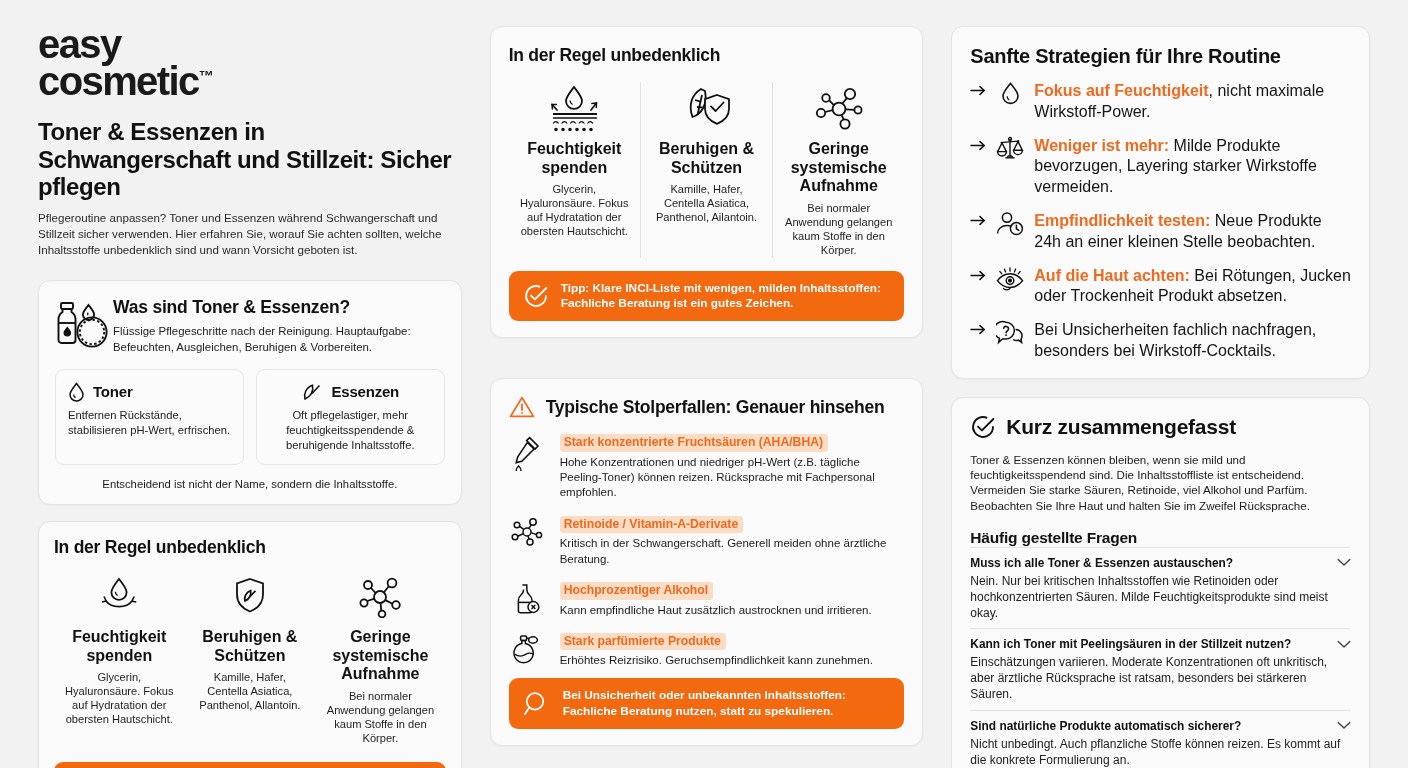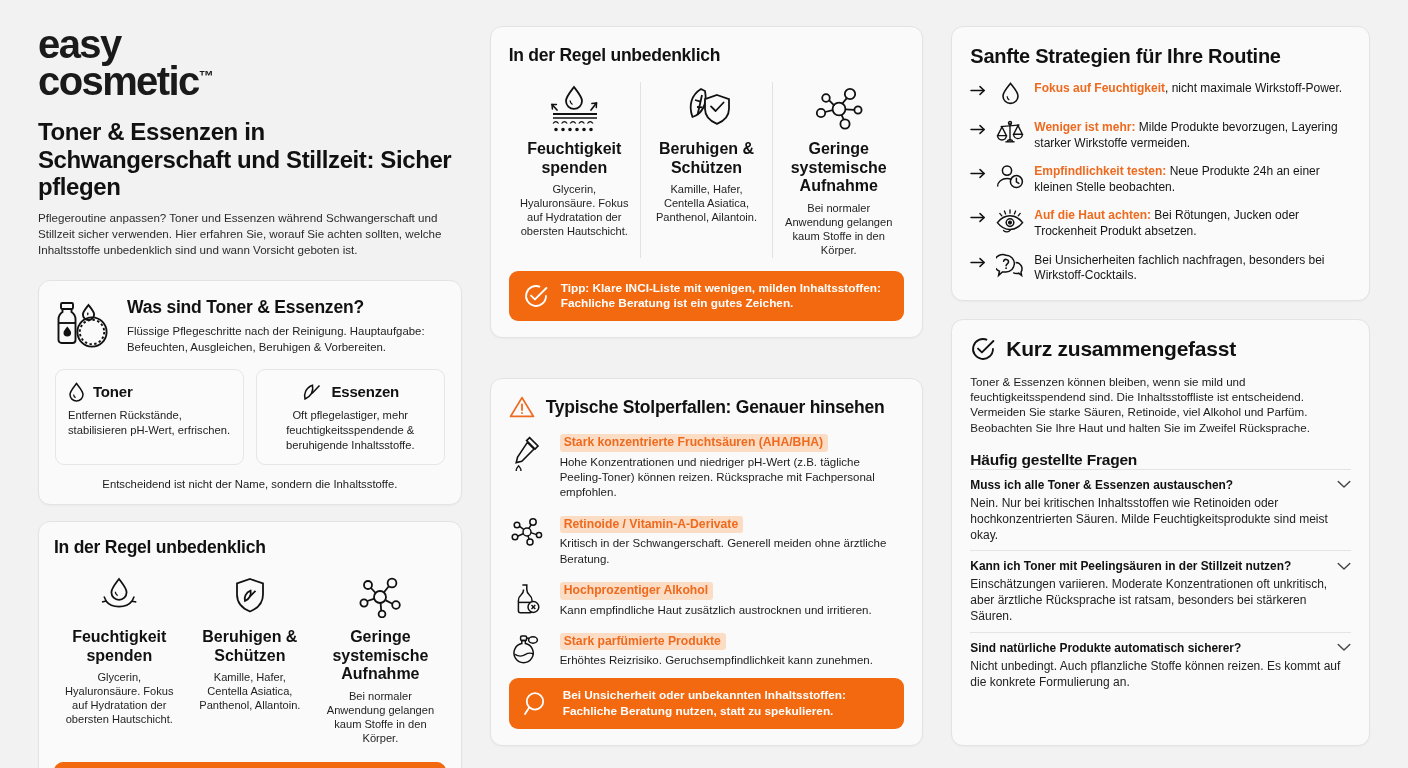--- a/index.html
+++ b/index.html
@@ -53,21 +53,21 @@
     margin-bottom: 10px;
   }
   .hero-sub {
     font-size: 11.6px;
     line-height: 1.38;
     color: #2b2b2b;
   }
 
   
   .c1 { padding: 16px 16px 14px 16px; margin-top: 22px; }
-  .c1-head { display: flex; gap: 14px; align-items: flex-start; }
+  .c1-head { display: flex; align-items: flex-start; }
   .c1-icon { flex: 0 0 58px; padding-top: 2px; }
   .c1-title { font-size: 17.5px; font-weight: 700; letter-spacing: -0.2px; margin-bottom: 6px; }
   .c1-desc { font-size: 11.4px; line-height: 1.34; color: #222; }
   .c1-pair { display: flex; gap: 12px; margin-top: 14px; }
   .minicard {
     flex: 1;
     border: 1px solid #e6e6e6;
     border-radius: 9px;
     background: #fbfbfb;
     padding: 11px 12px 12px 12px;
@@ -132,21 +132,21 @@
   }
   .pit-text { font-size: 11.5px; line-height: 1.33; margin-top: 3px; color: #1d1d1d; }
   .m2 .tipbar { margin-top: auto; }
 
   
   .r1 { padding: 18px 18px 16px 18px; }
   .r1 .blk-title { font-size: 20px; }
   .strat { display: flex; align-items: flex-start; gap: 9px; margin-top: 11px; }
   .strat-arrow { flex: 0 0 16px; padding-top: 6px; }
   .strat-icon { flex: 0 0 30px; display: flex; justify-content: center; padding-top: 2px; }
-  .strat-text { flex: 1; font-size: 12px; line-height: 1.3; color: #151515; padding-top: 2px; }
+  .strat-text { flex: 1; font-size: 16px; line-height: 1.3; color: #151515; padding-top: 2px; }
   .strat-text b { color: #ee6a1e; font-weight: 700; }
 
   
   .r2 { padding: 16px 18px 14px 18px; margin-top: 18px; flex: 1; }
   .r2-head { display: flex; align-items: center; gap: 10px; }
   .r2-head .blk-title { font-size: 21px; }
   .r2-sum { font-size: 11.6px; line-height: 1.32; margin-top: 12px; color: #1b1b1b; }
   .faq-title { font-size: 15.5px; font-weight: 700; margin-top: 16px; letter-spacing: -0.2px; }
   .faq-item { border-top: 1px solid #e4e4e4; padding: 8px 0 7px 0; }
   .faq-item:first-of-type { margin-top: 7px; }

